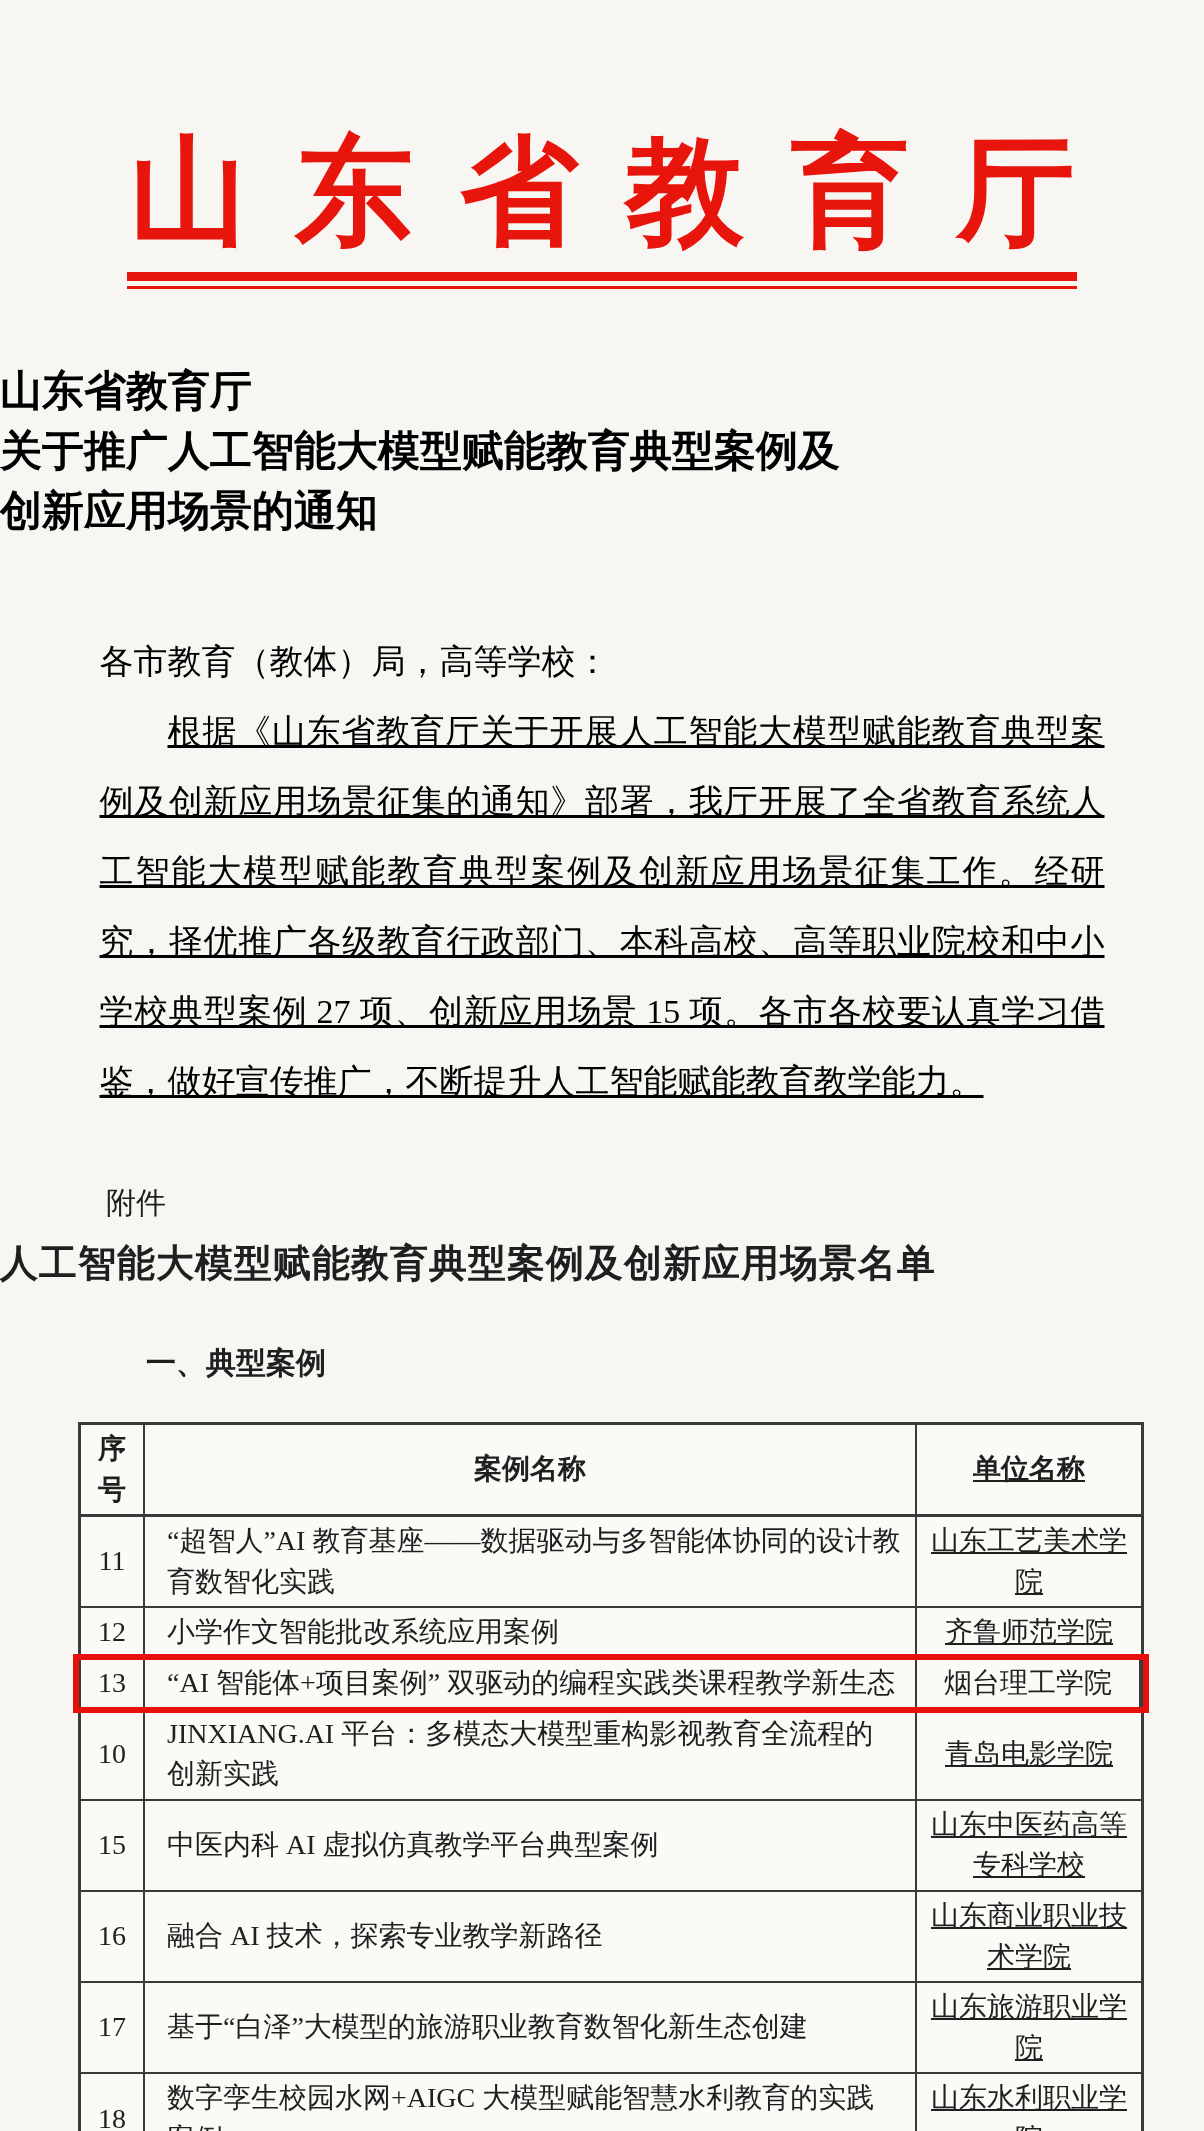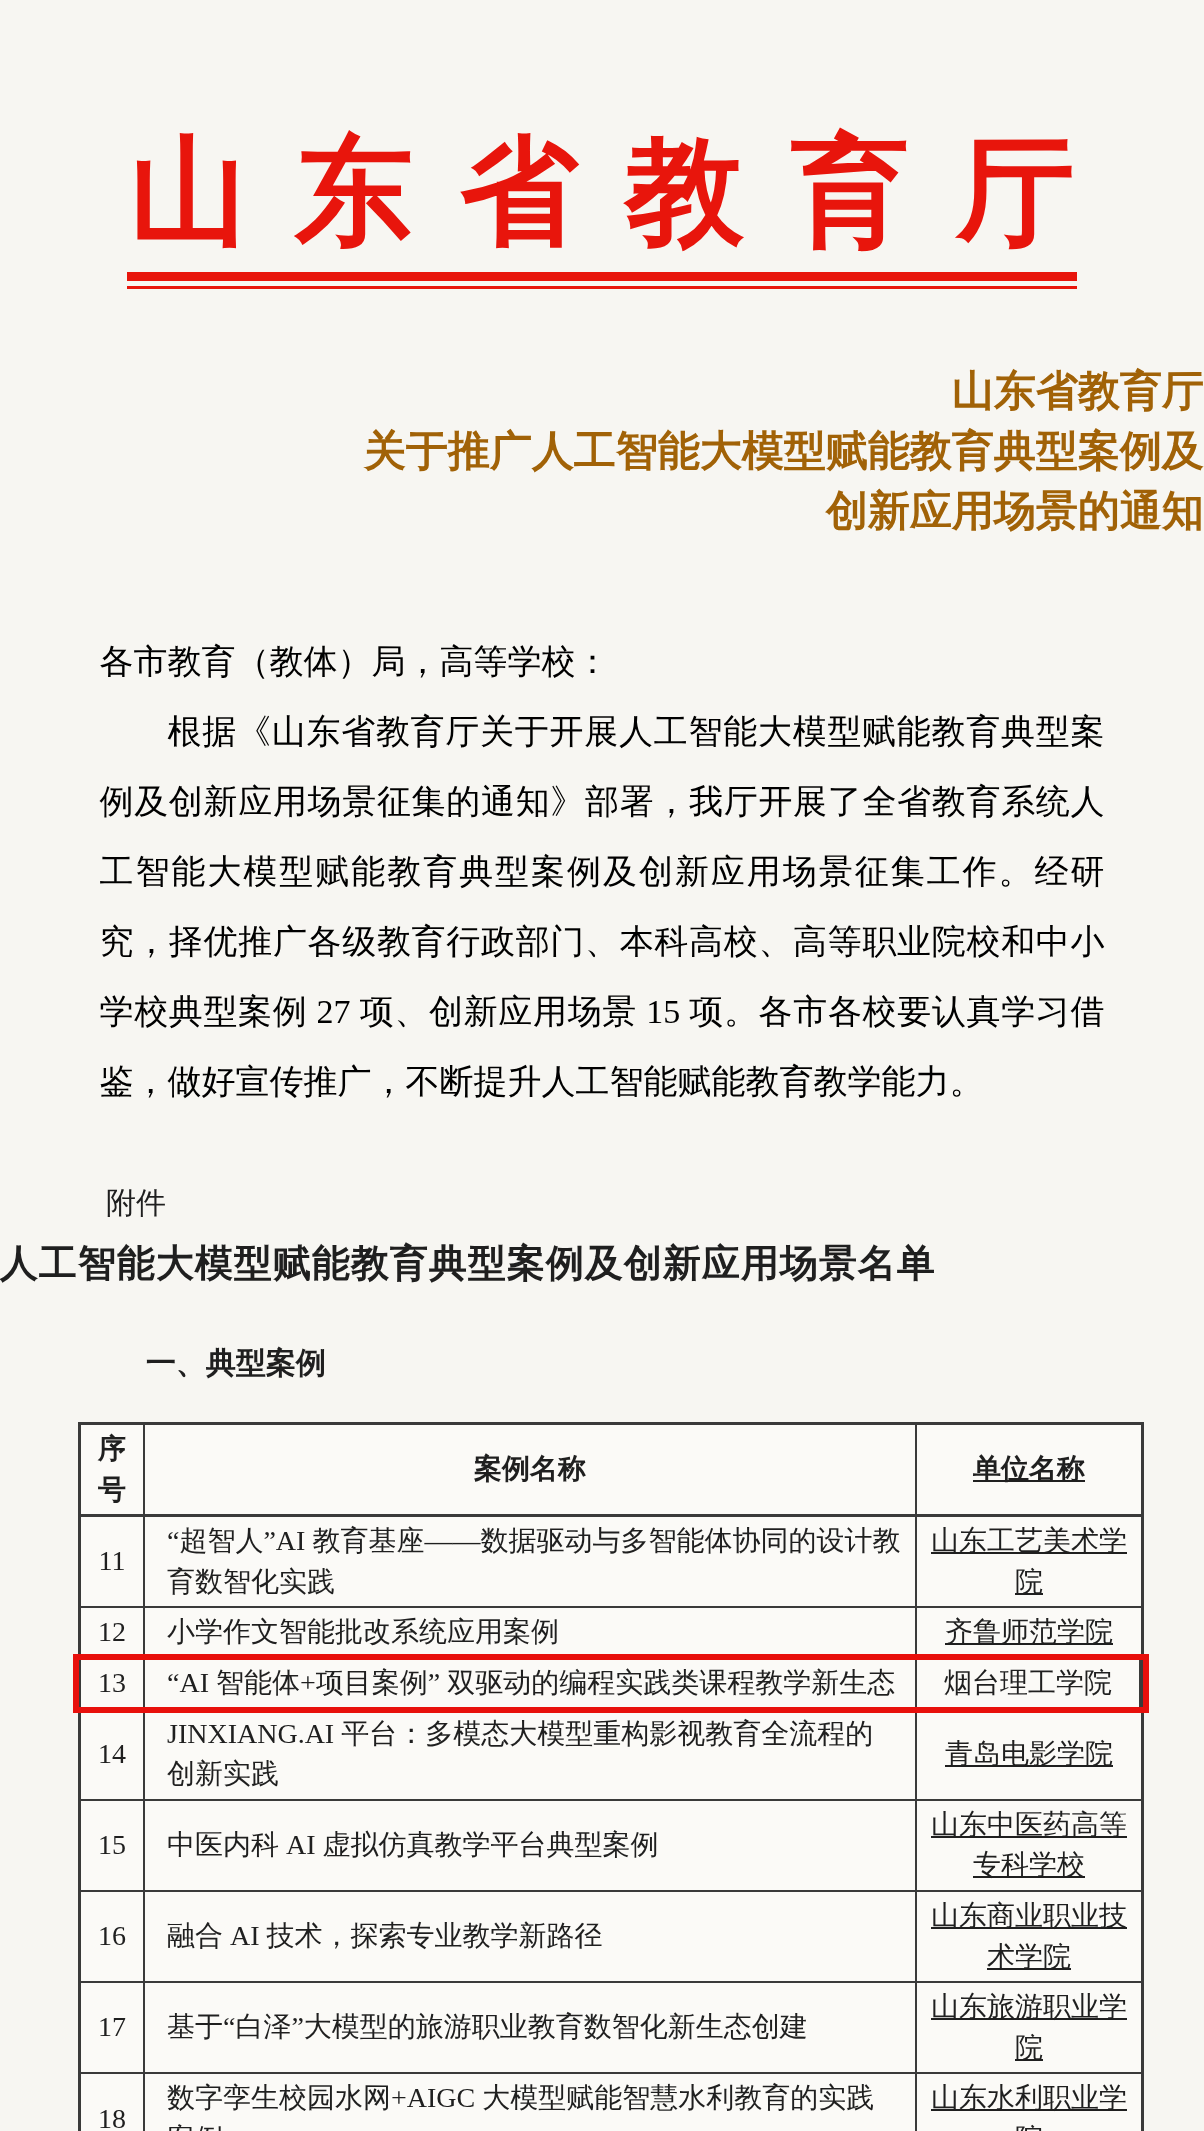--- a/index.html
+++ b/index.html
@@ -29,40 +29,41 @@
     font-weight: bold;
     color: #e8150c;
   }
   .rule-wrap { width: 950px; margin: 14px auto 0 auto; }
   .rule-thick { height: 9px; background: #e8150c; }
   .rule-thin  { height: 3px; background: #e8150c; margin-top: 5px; }
 
   
   .doc-title {
     margin-top: 72px;
-    text-align: right;
+    text-align: left;
     font-weight: bold;
     font-size: 42px;
     line-height: 60px;
-    color: #a16207;
+    color: #000000;
   }
 
   
   .body-block {
     width: 1005px;
     margin: 86px auto 0 auto;
     font-size: 34px;
     line-height: 70px;
     color: #000000;
   }
   .salutation { text-align: left; }
   .paragraph {
     text-indent: 2em;
     text-align: justify;
     word-break: break-all;
+    text-decoration: underline;
   }
 
   
   .attachment-label {
     margin: 66px 0 0 106px;
     font-size: 30px;
     font-weight: normal;
   }
   .list-title {
     margin-top: 14px;
@@ -177,21 +178,21 @@
   </div>
 
   <div class="t-row">
     <div class="t-cell">13</div>
     <div class="t-cell case">“AI 智能体+项目案例” 双驱动的编程实践类课程教学新生态</div>
     <div class="t-cell">烟台理工学院</div>
   <div class="hl-box"></div>
         </div>
 
   <div class="t-row">
-    <div class="t-cell">14</div>
+    <div class="t-cell">10</div>
     <div class="t-cell case">JINXIANG.AI 平台：多模态大模型重构影视教育全流程的创新实践</div>
     <div class="t-cell">青岛电影学院</div>
   </div>
 
   <div class="t-row tall">
     <div class="t-cell">15</div>
     <div class="t-cell case">中医内科 AI 虚拟仿真教学平台典型案例</div>
     <div class="t-cell">山东中医药高等
 专科学校</div>
   </div>

